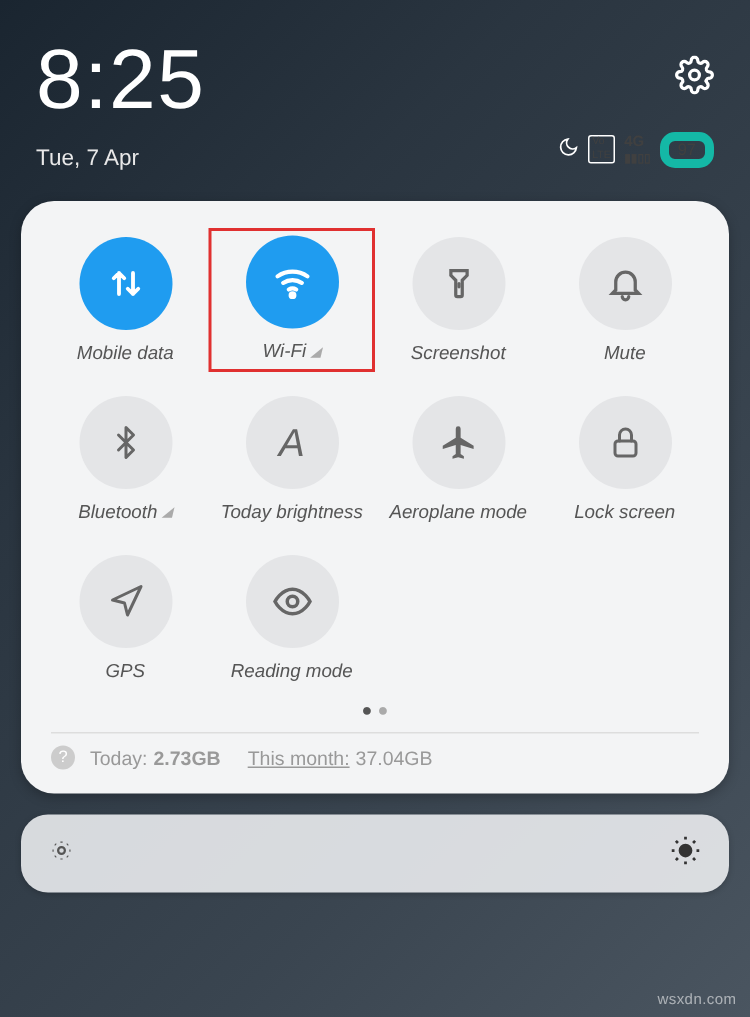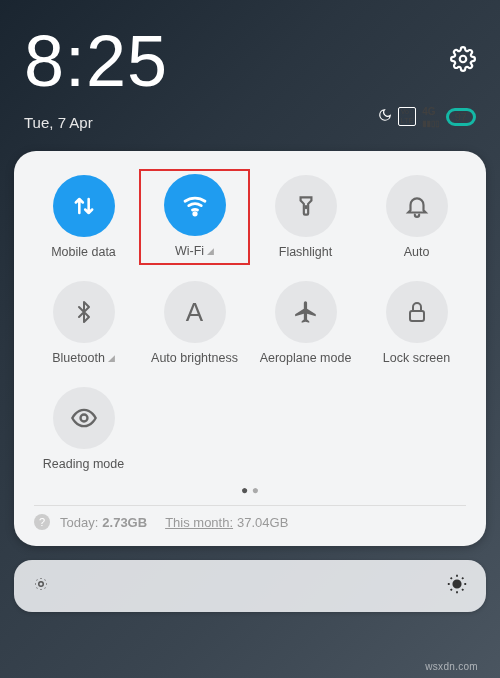--- a/index.html
+++ b/index.html
@@ -9,21 +9,21 @@
     background: linear-gradient(135deg, #1a2530 0%, #2a3540 30%, #3a4550 70%, #4a5560 100%);
     font-family: -apple-system, "Helvetica Neue", Arial, sans-serif;
     overflow: hidden;
     position: relative;
   }
   .status-area {
     padding: 20px 24px 10px 24px;
     color: #fff;
   }
   .time {
-    font-size: 72px;
+    font-size: 56px;
     font-weight: 300;
     letter-spacing: 1px;
   }
   .row {
     display: flex;
     justify-content: space-between;
     align-items: center;
   }
   .date {
     font-size: 15px;
@@ -34,38 +34,39 @@
     color: #fff;
   }
   .status-icons {
     display: flex;
     align-items: center;
     gap: 6px;
     color: #404040;
     font-size: 12px;
   }
   .battery-pill {
-    border: 3px solid #14b8a6;
+    border: 6px solid #14b8a6;
     border-radius: 10px;
     padding: 0px 6px;
     font-size: 11px;
     display: inline-flex;
     align-items: center;
   }
   .panel {
     margin: 10px 14px 0 14px;
     background: #f3f4f5;
     border-radius: 22px;
     padding: 18px 14px 10px 14px;
     box-shadow: 0 2px 8px rgba(0,0,0,0.25);
   }
   .grid {
     display: grid;
     grid-template-columns: repeat(4, 1fr);
     gap: 10px 0;
+    font-style: italic;
   }
   .tile {
     display: flex;
     flex-direction: column;
     align-items: center;
     padding: 6px 2px;
   }
   .circle {
     width: 62px;
     height: 62px;
@@ -127,21 +128,21 @@
     border-radius: 18px;
     height: 52px;
     display: flex;
     align-items: center;
     justify-content: space-between;
     padding: 0 18px;
     box-shadow: 0 1px 4px rgba(0,0,0,0.2);
   }
   .watermark {
     position: absolute;
-    right: 22px;
+    right: 9px;
     bottom: 6px;
     color: rgba(255,255,255,0.55);
     font-size: 10px;
     letter-spacing: 0.3px;
   }
 </style>
 </head>
 <body>
 
 <div class="status-area">
@@ -201,33 +202,33 @@
     </div>
 
     <div class="tile">
       <div class="circle">
         <svg width="26" height="26" viewBox="0 0 24 24" fill="none" stroke="#666" stroke-width="2" stroke-linecap="round">
             <path d="M7 4h10v3l-3 3v9a1 1 0 0 1-1 1h-2a1 1 0 0 1-1-1v-9L7 7V4z"></path>
             <line x1="12" y1="12" x2="12" y2="14"></line>
           </svg>
       </div>
       <div class="tile-label">
-          <span>Flashlight</span>
+          <span>Screenshot</span>
         </div>
     </div>
 
     <div class="tile">
       <div class="circle">
         <svg width="26" height="26" viewBox="0 0 24 24" fill="none" stroke="#666" stroke-width="2" stroke-linecap="round">
             <path d="M18 16v-5a6 6 0 1 0-12 0v5l-2 2h16z"></path>
             <path d="M10 20a2 2 0 0 0 4 0"></path>
           </svg>
       </div>
       <div class="tile-label">
-          <span>Auto</span>
+          <span>Mute</span>
         </div>
     </div>
 
 
     <div class="tile">
       <div class="circle">
         <svg width="24" height="24" viewBox="0 0 24 24" fill="none" stroke="#666" stroke-width="2" stroke-linecap="round" stroke-linejoin="round">
             <path d="M7 7l10 10-5 5V2l5 5L7 17"></path>
           </svg>
       </div>
@@ -235,21 +236,21 @@
           <span>Bluetooth</span>
           <span class="sub-tri">◢</span>
         </div>
     </div>
 
     <div class="tile">
       <div class="circle">
         <span style="font-size:26px;color:#666;font-weight:400;">A</span>
       </div>
       <div class="tile-label">
-          <span>Auto brightness</span>
+          <span>Today brightness</span>
         </div>
     </div>
 
     <div class="tile">
       <div class="circle">
         <svg width="26" height="26" viewBox="0 0 24 24" fill="#666">
             <path d="M21 16v-2l-8-5V3.5a1.5 1.5 0 0 0-3 0V9l-8 5v2l8-2.5V19l-2 1.5V22l3.5-1 3.5 1v-1.5L13 19v-5.5l8 2.5z"></path>
           </svg>
       </div>
       <div class="tile-label">
@@ -262,20 +263,30 @@
         <svg width="24" height="24" viewBox="0 0 24 24" fill="none" stroke="#666" stroke-width="2" stroke-linecap="round">
             <rect x="5" y="11" width="14" height="10" rx="2"></rect>
             <path d="M8 11V7a4 4 0 0 1 8 0v4"></path>
           </svg>
       </div>
       <div class="tile-label">
           <span>Lock screen</span>
         </div>
     </div>
 
+    <div class="tile">
+      <div class="circle">
+        <svg width="24" height="24" viewBox="0 0 24 24" fill="none" stroke="#666" stroke-width="2" stroke-linecap="round" stroke-linejoin="round">
+            <path d="M3 11l19-9-9 19-2-8-8-2z"></path>
+          </svg>
+      </div>
+      <div class="tile-label">
+          <span>GPS</span>
+        </div>
+    </div>
 
 
     <div class="tile">
       <div class="circle">
         <svg width="28" height="28" viewBox="0 0 24 24" fill="none" stroke="#666" stroke-width="2" stroke-linecap="round">
             <path d="M2 12s3.5-7 10-7 10 7 10 7-3.5 7-10 7S2 12 2 12z"></path>
             <circle cx="12" cy="12" r="3"></circle>
           </svg>
       </div>
       <div class="tile-label">

